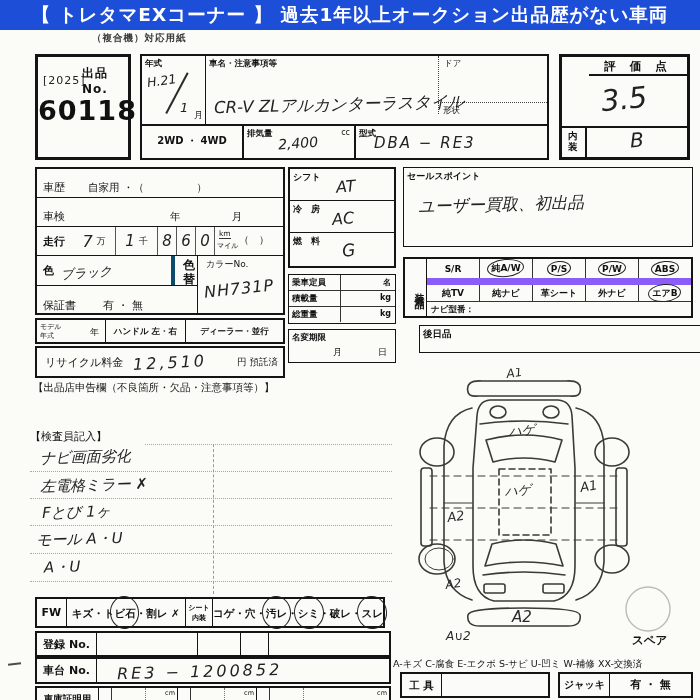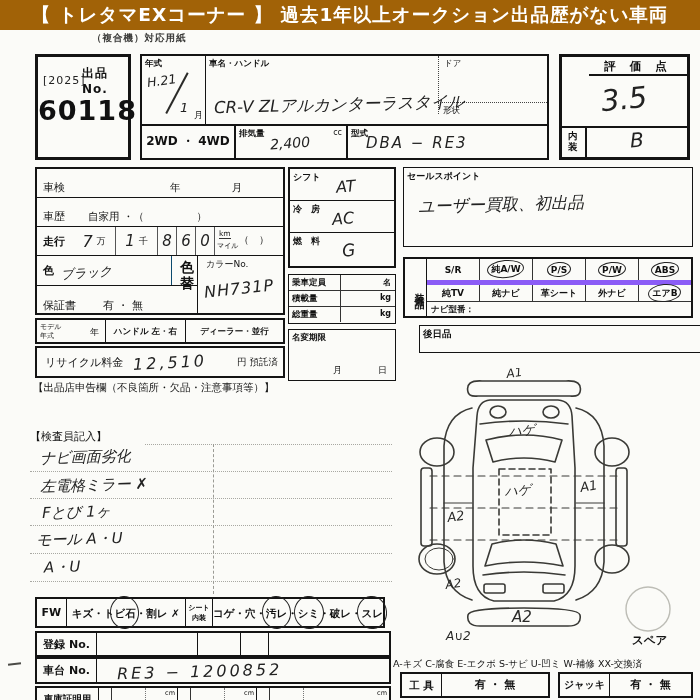--- a/index.html
+++ b/index.html
@@ -7,21 +7,21 @@
   body { font-family:"DejaVu Sans","Liberation Sans",sans-serif; background:#e9e9e5; }
   .sheet { position:relative; width:700px; height:700px; background:#fbfbf8; overflow:hidden; color:#111; }
   .abs { position:absolute; }
   .box { position:absolute; border:2px solid #141414; }
   .b3 { border-width:3px; }
   .b15 { border-width:1.5px; }
   .lbl { font-weight:normal; color:#141414; }
   .hw { font-style:italic; color:#222; white-space:nowrap; }
   .rot-1 { display:inline-block; transform:rotate(-1.5deg); }
   .rot-3 { display:inline-block; transform:rotate(-4deg); }
-  .header-bar { position:absolute; left:0; top:0; width:700px; height:30px; background:#a16207; color:#fff; font-weight:bold; font-size:18.5px; line-height:29px; text-align:center; letter-spacing:1px; }
+  .header-bar { position:absolute; left:0; top:0; width:700px; height:30px; background:#1d4ed8; color:#fff; font-weight:bold; font-size:18.5px; line-height:29px; text-align:center; letter-spacing:1px; }
   .paper-note { position:absolute; left:92px; top:32px; font-size:9.5px; font-weight:bold; color:#3a3a38; letter-spacing:1px;font-family:Liberation Mono, monospace; }
   
   .lot-label { position:absolute; left:24px; top:8px; font-size:12px; font-weight:bold; letter-spacing:1px;margin-left:20px; }
   .lot-stamp { position:absolute; left:5px; top:17px; font-size:11px; color:#222; letter-spacing:1px; }
   .lot-number { position:absolute; left:0; top:38px; width:100%; text-align:center; font-size:27px; font-weight:bold; letter-spacing:1px; }
   
   .cell-label { position:absolute; left:3px; top:2px; font-size:8.5px; font-weight:bold; }
   .dotted-v { position:absolute; border-left:1.5px dotted #444; }
   .dotted-h { position:absolute; border-top:1.5px dotted #444; }
   .row { display:flex; }
@@ -57,30 +57,30 @@
   <div class="box" style="left:140px; top:54px; width:409px; height:106px;">
     <div class="row" style="height:70px; border-bottom:2px solid #141414;">
       <div style="width:64px; border-right:1.5px solid #141414; position:relative;">
         <span class="cell-label">年式</span>
         <div class="abs" style="left:34px; top:14px; width:1.5px; height:46px; background:#2a2a28; transform:rotate(28deg);"></div>
         <span class="hw abs" style="left:5px; top:17px; font-size:12.5px; transform:rotate(-8deg);">H.21</span>
         <span class="hw abs" style="left:38px; top:44px; font-size:13px;">1</span>
         <span class="lbl abs" style="right:2px; bottom:2px; font-size:9px;">月</span>
       </div>
       <div style="flex:1; position:relative;">
-        <span class="cell-label">車名・ハンドル</span>
+        <span class="cell-label">車名・注意事項等</span>
         <div class="dotted-v" style="left:232px; top:0; height:58px;"></div>
         <div class="dotted-h" style="left:232px; top:46px; right:0;"></div>
         <span class="lbl abs" style="left:238px; top:2px; font-size:8.5px;">ドア</span>
         <span class="lbl abs" style="left:237px; top:49px; font-size:8.5px;">形状</span>
         <span class="hw abs rot-1" style="left:8px; top:38px; font-size:16.5px; z-index:2;">CR-V ZLアルカンターラスタイル</span>
       </div>
     </div>
     <div class="row" style="height:32px;">
-      <div style="width:92px; text-align:center; font-size:12px; font-weight:bold; line-height:30px;">2WD ・ 4WD</div>
+      <div style="width:100px; text-align:center; font-size:10px; font-weight:bold; line-height:30px;">2WD ・ 4WD</div>
       <div style="width:112px; border-left:2px solid #141414; position:relative;">
         <span class="cell-label">排気量</span>
         <span class="lbl abs" style="right:4px; top:2px; font-size:8px;">cc</span>
         <span class="hw abs" style="left:34px; top:9px; font-size:14px; transform:rotate(-4deg);">2,400</span>
       </div>
       <div style="flex:1; border-left:2px solid #141414; position:relative;">
         <span class="cell-label">型式</span>
         <span class="hw abs" style="left:18px; top:8px; font-size:15px; letter-spacing:2px;">DBA − RE3</span>
       </div>
     </div>
@@ -94,27 +94,27 @@
     <div class="row" style="height:31px; border-top:2.5px solid #141414;">
       <div style="width:25px; border-right:2px solid #141414; font-size:9.5px; font-weight:bold; line-height:1.2; padding:2px 0 0 6px; word-break:break-all;">内装</div>
       <div style="flex:1; text-align:center;">
         <span class="hw" style="font-size:20px; display:inline-block; transform:rotate(-4deg);">B</span>
       </div>
     </div>
   </div>
 
   <div class="box" style="left:35px; top:167px; width:250px; height:148px;">
     <div class="irow" style="height:29px; padding:7px 0 0 6px;">
+      <span class="lbl" style="font-size:11px;">車歴</span>
+      <span class="lbl" style="font-size:10.5px; margin-left:18px;">自家用 ・（　　　　　）</span>
+    </div>
+    <div class="irow" style="height:29px; padding:7px 0 0 6px;">
       <span class="lbl" style="font-size:11px;">車検</span>
       <span class="lbl" style="font-size:10.5px; margin-left:100px;">年</span>
       <span class="lbl" style="font-size:10.5px; margin-left:46px;">月</span>
-    </div>
-    <div class="irow" style="height:29px; padding:7px 0 0 6px;">
-      <span class="lbl" style="font-size:11px;">車歴</span>
-      <span class="lbl" style="font-size:10.5px; margin-left:18px;">自家用 ・（　　　　　）</span>
     </div>
     <div class="irow row" style="height:29px;">
       <div style="width:36px; font-size:11px; font-weight:bold; padding:7px 0 0 6px;">走行</div>
       <div class="mini-cell" style="width:42px; border-left:none;">
         <span class="hw" style="font-size:16px;">7</span>
         <span class="lbl" style="font-size:9px; margin-left:4px;">万</span>
       </div>
       <div class="mini-cell" style="width:42px;">
         <span class="hw" style="font-size:15px;">1</span>
         <span class="lbl" style="font-size:9px; margin-left:4px;">千</span>
@@ -132,21 +132,21 @@
         <span class="lbl abs" style="left:4px; top:2px; font-size:7.5px; border-bottom:1px solid #333;">km</span>
         <span class="lbl abs" style="left:2px; top:14px; font-size:7px;">マイル</span>
         <span class="lbl abs" style="left:24px; top:6px; font-size:10px;">（　）</span>
       </div>
     </div>
     <div class="irow row" style="height:30px; width:160px; border-bottom:none;">
       <div style="width:24px; font-size:11px; font-weight:bold; padding:7px 0 0 6px;">色</div>
       <div style="flex:1; padding-top:6px;">
         <span class="hw rot-3" style="font-size:12.5px;">ブラック</span>
       </div>
-      <div style="width:26px; border-left:1px solid #0c4a6e; font-size:14px; font-weight:bold; line-height:1.15; padding:3px 0 16px 8px; word-break:break-all;">色替</div>
+      <div style="width:26px; border-left:4px solid #0c4a6e; font-size:12px; font-weight:bold; line-height:1.15; padding:3px 0 16px 8px; word-break:break-all;">色替</div>
     </div>
     <div class="irow" style="height:31px; width:160px; padding:8px 0 0 6px; border-bottom:none;">
       <span class="lbl" style="font-size:11px;">保証書</span>
       <span class="lbl" style="font-size:11px; margin-left:22px;">有 ・ 無</span>
     </div>
     <div class="abs" style="left:0; top:116px; width:160px; border-top:1.5px solid #141414;"></div>
     <div class="abs" style="left:160px; top:86px; width:86px; height:60px; border-left:1.5px solid #141414;">
       <span class="lbl abs" style="left:8px; top:3px; font-size:9px;">カラーNo.</span>
       <span class="hw abs" style="left:6px; top:24px; font-size:16px; transform:rotate(-6deg); letter-spacing:1px;">NH731P</span>
     </div>
@@ -193,35 +193,35 @@
     <div class="row" style="height:16px; border-bottom:1px solid #333;">
       <div style="width:52px; border-right:1px solid #333; font-size:8.5px; font-weight:bold; padding:2px 0 0 3px;">積載量</div>
       <div style="flex:1; text-align:right; font-size:8px; font-weight:bold; padding:2px 4px 0 0;">kg</div>
     </div>
     <div class="row" style="height:15px;">
       <div style="width:52px; border-right:1px solid #333; font-size:8.5px; font-weight:bold; padding:2px 0 0 3px;">総重量</div>
       <div style="flex:1; text-align:right; font-size:8px; font-weight:bold; padding:2px 4px 0 0;">kg</div>
     </div>
   </div>
 
-  <div class="box b15" style="left:288px; top:329px; width:108px; height:52px;">
+  <div class="box b15" style="left:288px; top:329px; width:108px; height:34px;">
     <span class="cell-label" style="font-size:8.5px;">名変期限</span>
     <span class="lbl abs" style="left:44px; bottom:3px; font-size:9px;">月</span>
     <span class="lbl abs" style="right:8px; bottom:3px; font-size:9px;">日</span>
   </div>
 
   <div class="box b15" style="left:403px; top:167px; width:290px; height:80px;">
     <span class="cell-label" style="font-size:9px;">セールスポイント</span>
     <span class="hw abs rot-1" style="left:14px; top:26px; font-size:16.5px;">ユーザー買取、初出品</span>
   </div>
 
   <div class="box row" style="left:403px; top:257px; width:290px; height:61px;">
     <div class="vert" style="width:22px; border-right:1.5px solid #141414; font-size:10px; font-weight:bold; text-align:center; padding-top:4px; letter-spacing:3px; margin:0 auto;">装備品</div>
     <div style="flex:1; display:flex; flex-direction:column;">
-      <div class="row" style="height:30px; border-bottom:5px solid #8b5cf6;">
+      <div class="row" style="height:30px; border-bottom:7px solid #8b5cf6;">
         <div class="eq-cell">
             <span>S/R</span>
           </div>
         <div class="eq-cell">
             <span class="circled">純A/W</span>
           </div>
         <div class="eq-cell">
             <span class="circled">P/S</span>
           </div>
         <div class="eq-cell">
@@ -364,21 +364,21 @@
       <span class="lbl abs" style="right:2px; top:1px; font-size:6.5px;">cm</span>
     </div>
     <div style="width:13px; border-right:1px solid #333; font-size:6.5px; font-weight:bold; text-align:center; line-height:1.1; padding-top:1px;" class="vert">高さ</div>
     <div style="flex:1; position:relative;">
       <div class="abs" style="left:33px; top:0; height:100%; border-left:1px dotted #777;"></div>
       <span class="lbl abs" style="right:2px; top:1px; font-size:6.5px;">cm</span>
     </div>
   </div>
 
   <div class="abs lbl" style="left:393px; top:658px; font-size:9.5px; white-space:nowrap;">A-キズ C-腐食 E-エクボ S-サビ U-凹ミ W-補修 XX-交換済</div>
-  <div class="box row" style="left:400px; top:672px; width:150px; height:26px;">
+  <div class="box row" style="left:400px; top:672px; width:150px; height:26px;flex-direction:column;">
     <div style="width:40px; border-right:1.5px solid #141414; text-align:center; font-size:10.5px; font-weight:bold; line-height:22px;">工 具</div>
     <div style="flex:1; text-align:center; font-size:11px; font-weight:bold; line-height:22px;">有 ・ 無</div>
   </div>
   <div class="box row" style="left:558px; top:672px; width:135px; height:26px;">
     <div style="width:50px; border-right:1.5px solid #141414; text-align:center; font-size:10px; font-weight:bold; line-height:22px;">ジャッキ</div>
     <div style="flex:1; text-align:center; font-size:11px; font-weight:bold; line-height:22px;">有 ・ 無</div>
   </div>
 
 </div>
 

